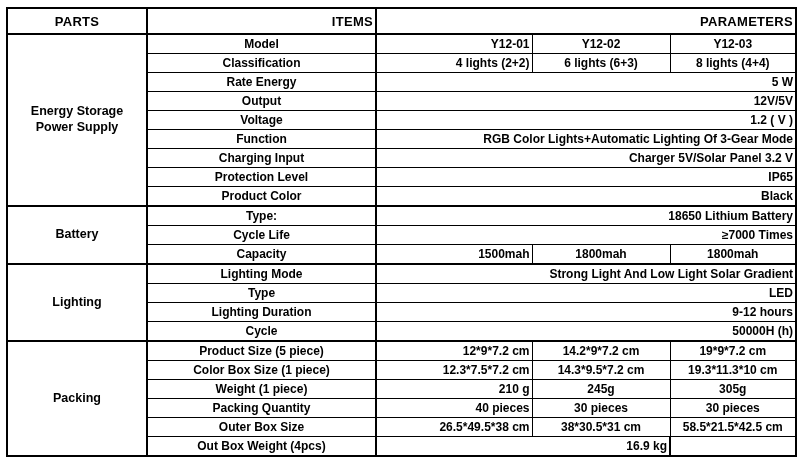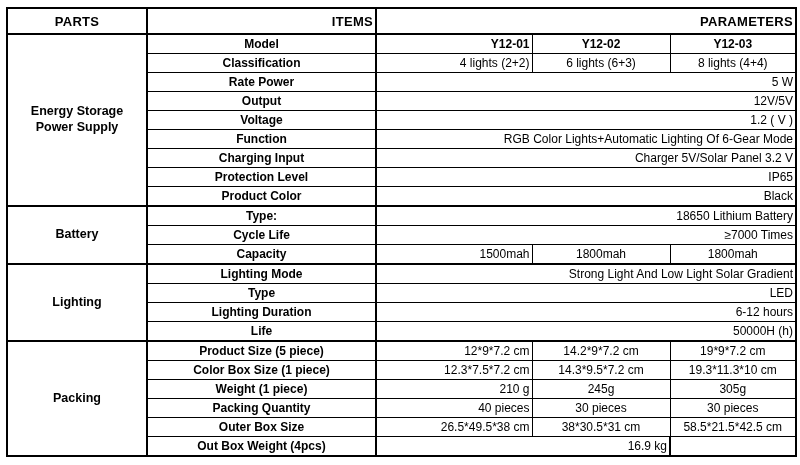--- a/index.html
+++ b/index.html
@@ -47,21 +47,21 @@
     line-height: 1.25;
     border-left: 2px solid #000;
     border-top: 2px solid #000;
     padding: 0 4px;
     margin-top: 39px;
   }
   td.item {
     font-weight: bold;
     border-left: 2px solid #000;
   }
-  td.val { font-weight: normal; }
+  td.val { font-weight: bold; }
   td.val.bold { font-weight: bold; }
 </style>
 </head>
 <body>
 
 <table class="spec">
   <colgroup>
     <col class="c-parts">
       <col class="c-items">
       <col class="c-p1">
@@ -83,34 +83,34 @@
     <td class="val bold tt2">Y12-02</td>
     <td class="val bold tt2">Y12-03</td>
   </tr>
   <tr>
     <td class="item">Classification</td>
     <td class="val bl2">4 lights (2+2)</td>
     <td class="val">6 lights (6+3)</td>
     <td class="val">8 lights (4+4)</td>
   </tr>
   <tr>
-    <td class="item">Rate Power</td>
+    <td class="item">Rate Energy</td>
     <td class="val bl2" colspan="3">5 W</td>
   </tr>
   <tr>
     <td class="item">Output</td>
     <td class="val bl2" colspan="3">12V/5V</td>
   </tr>
   <tr>
     <td class="item">Voltage</td>
     <td class="val bl2" colspan="3">1.2 ( V )</td>
   </tr>
   <tr>
     <td class="item">Function</td>
-    <td class="val bl2" colspan="3">RGB Color Lights+Automatic Lighting Of 6-Gear Mode</td>
+    <td class="val bl2" colspan="3">RGB Color Lights+Automatic Lighting Of 3-Gear Mode</td>
   </tr>
   <tr>
     <td class="item">Charging Input</td>
     <td class="val bl2" colspan="3">Charger 5V/Solar Panel 3.2 V</td>
   </tr>
   <tr>
     <td class="item">Protection Level</td>
     <td class="val bl2" colspan="3">IP65</td>
   </tr>
   <tr>
@@ -138,24 +138,24 @@
     <td class="part" rowspan="4">Lighting</td>
     <td class="item tt2">Lighting Mode</td>
     <td class="val bl2 tt2" colspan="3">Strong Light And Low Light Solar Gradient</td>
   </tr>
   <tr>
     <td class="item">Type</td>
     <td class="val bl2" colspan="3">LED</td>
   </tr>
   <tr>
     <td class="item">Lighting Duration</td>
-    <td class="val bl2" colspan="3">6-12 hours</td>
+    <td class="val bl2" colspan="3">9-12 hours</td>
   </tr>
   <tr>
-    <td class="item">Life</td>
+    <td class="item">Cycle</td>
     <td class="val bl2" colspan="3">50000H (h)</td>
   </tr>
 
   <tr>
     <td class="part" rowspan="6">Packing</td>
     <td class="item tt2">Product Size (5 piece)</td>
     <td class="val bl2 tt2">12*9*7.2 cm</td>
     <td class="val tt2">14.2*9*7.2 cm</td>
     <td class="val tt2">19*9*7.2 cm</td>
   </tr>

